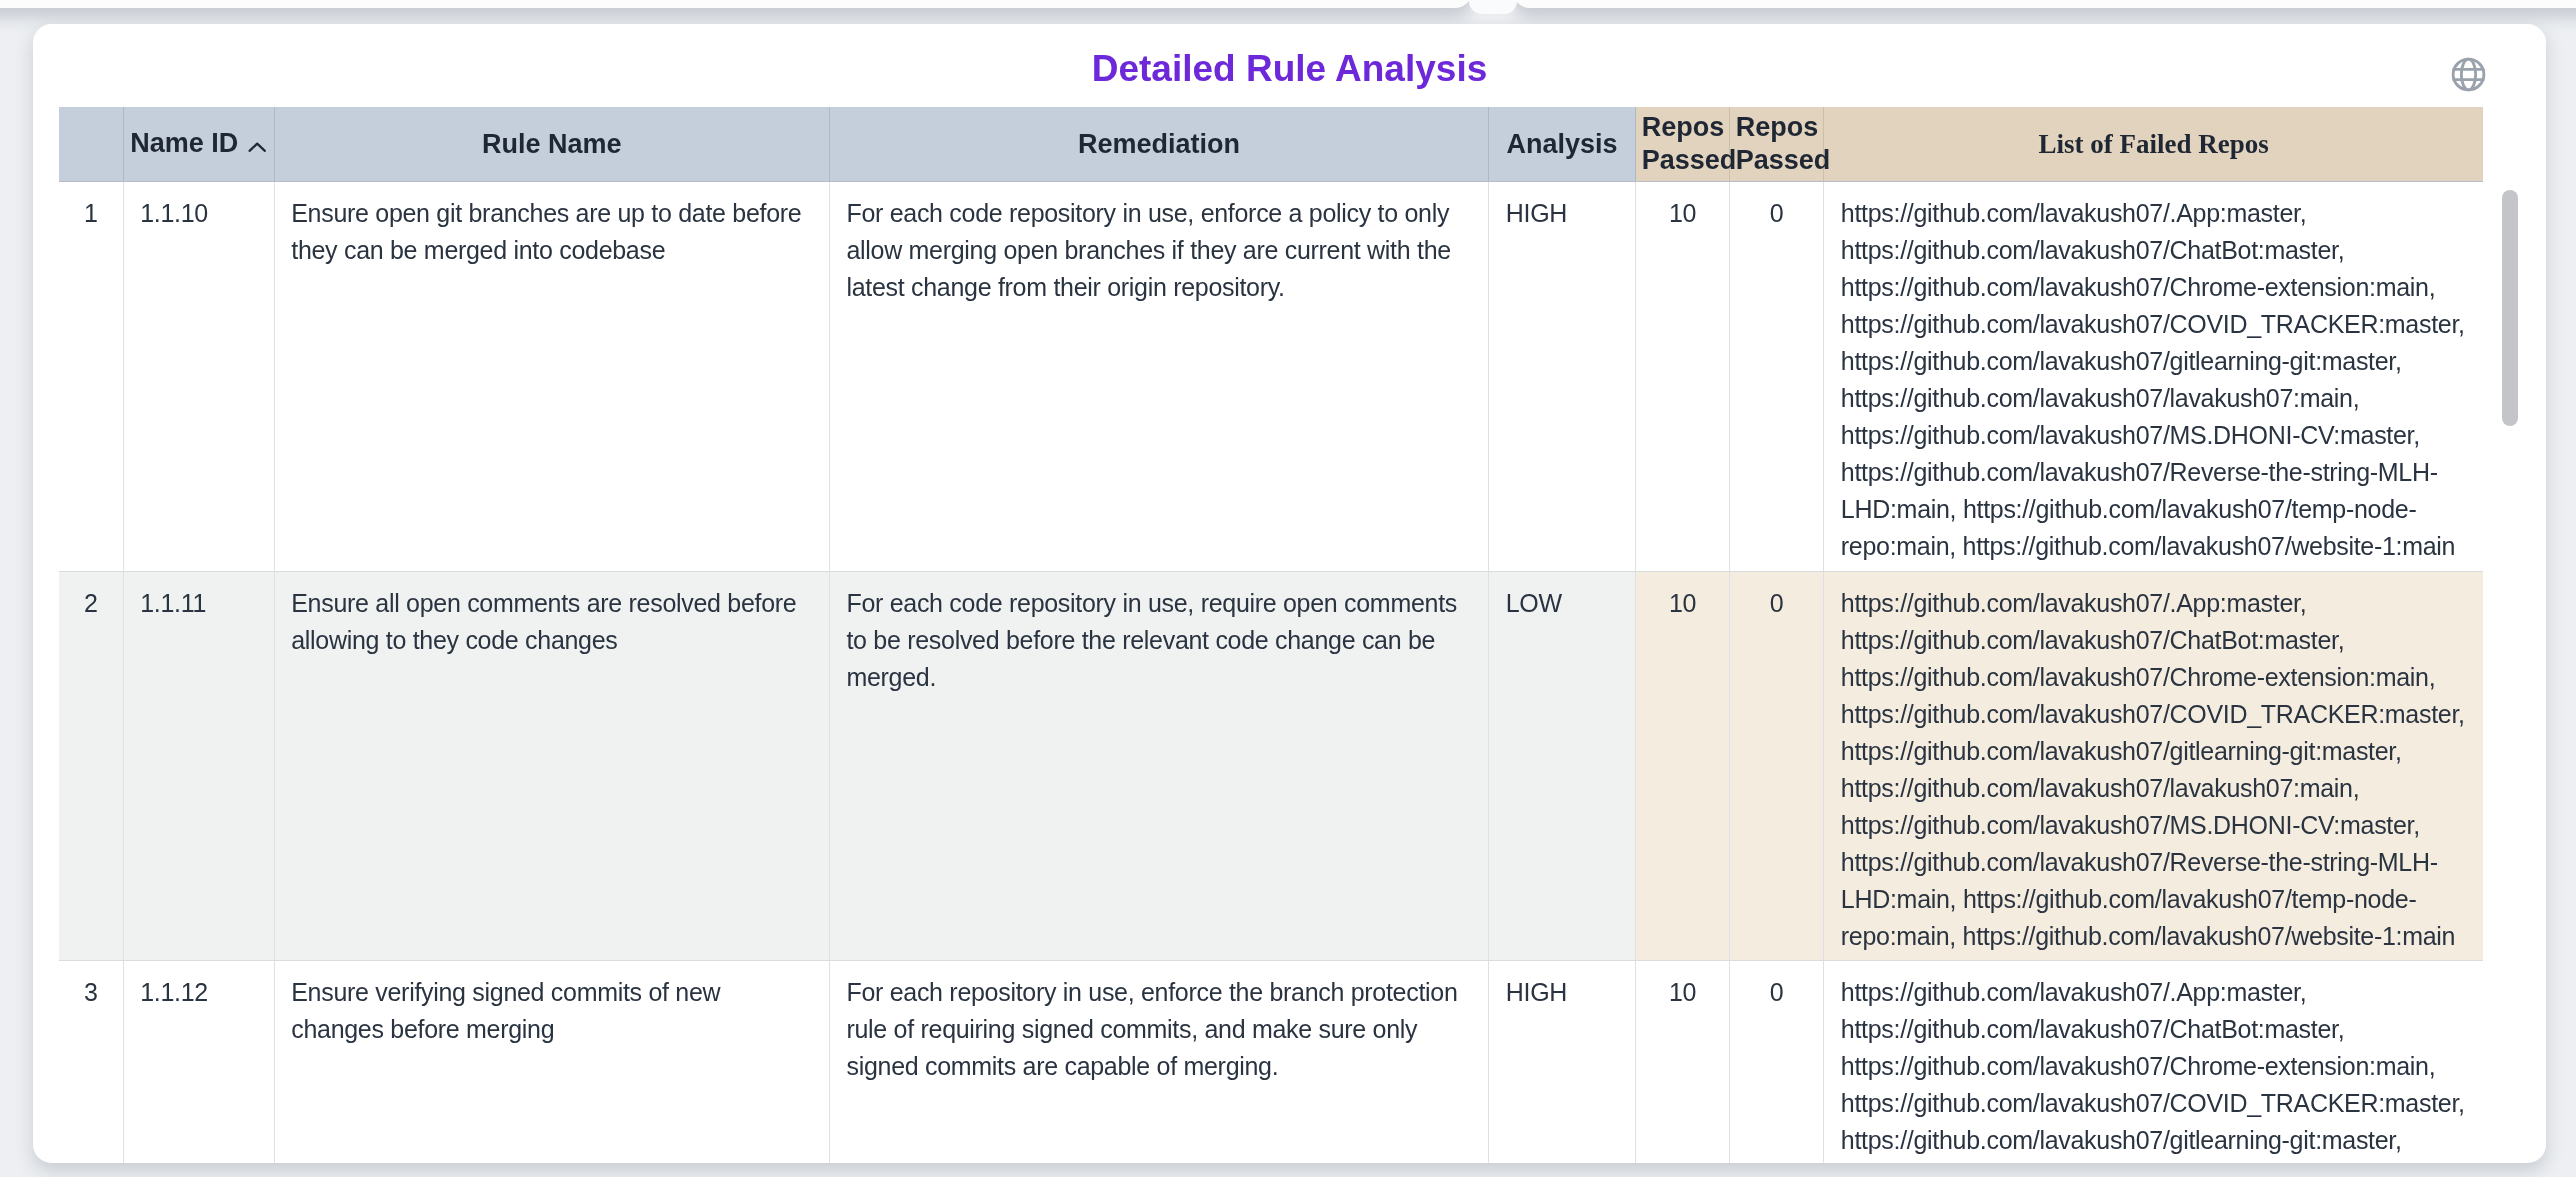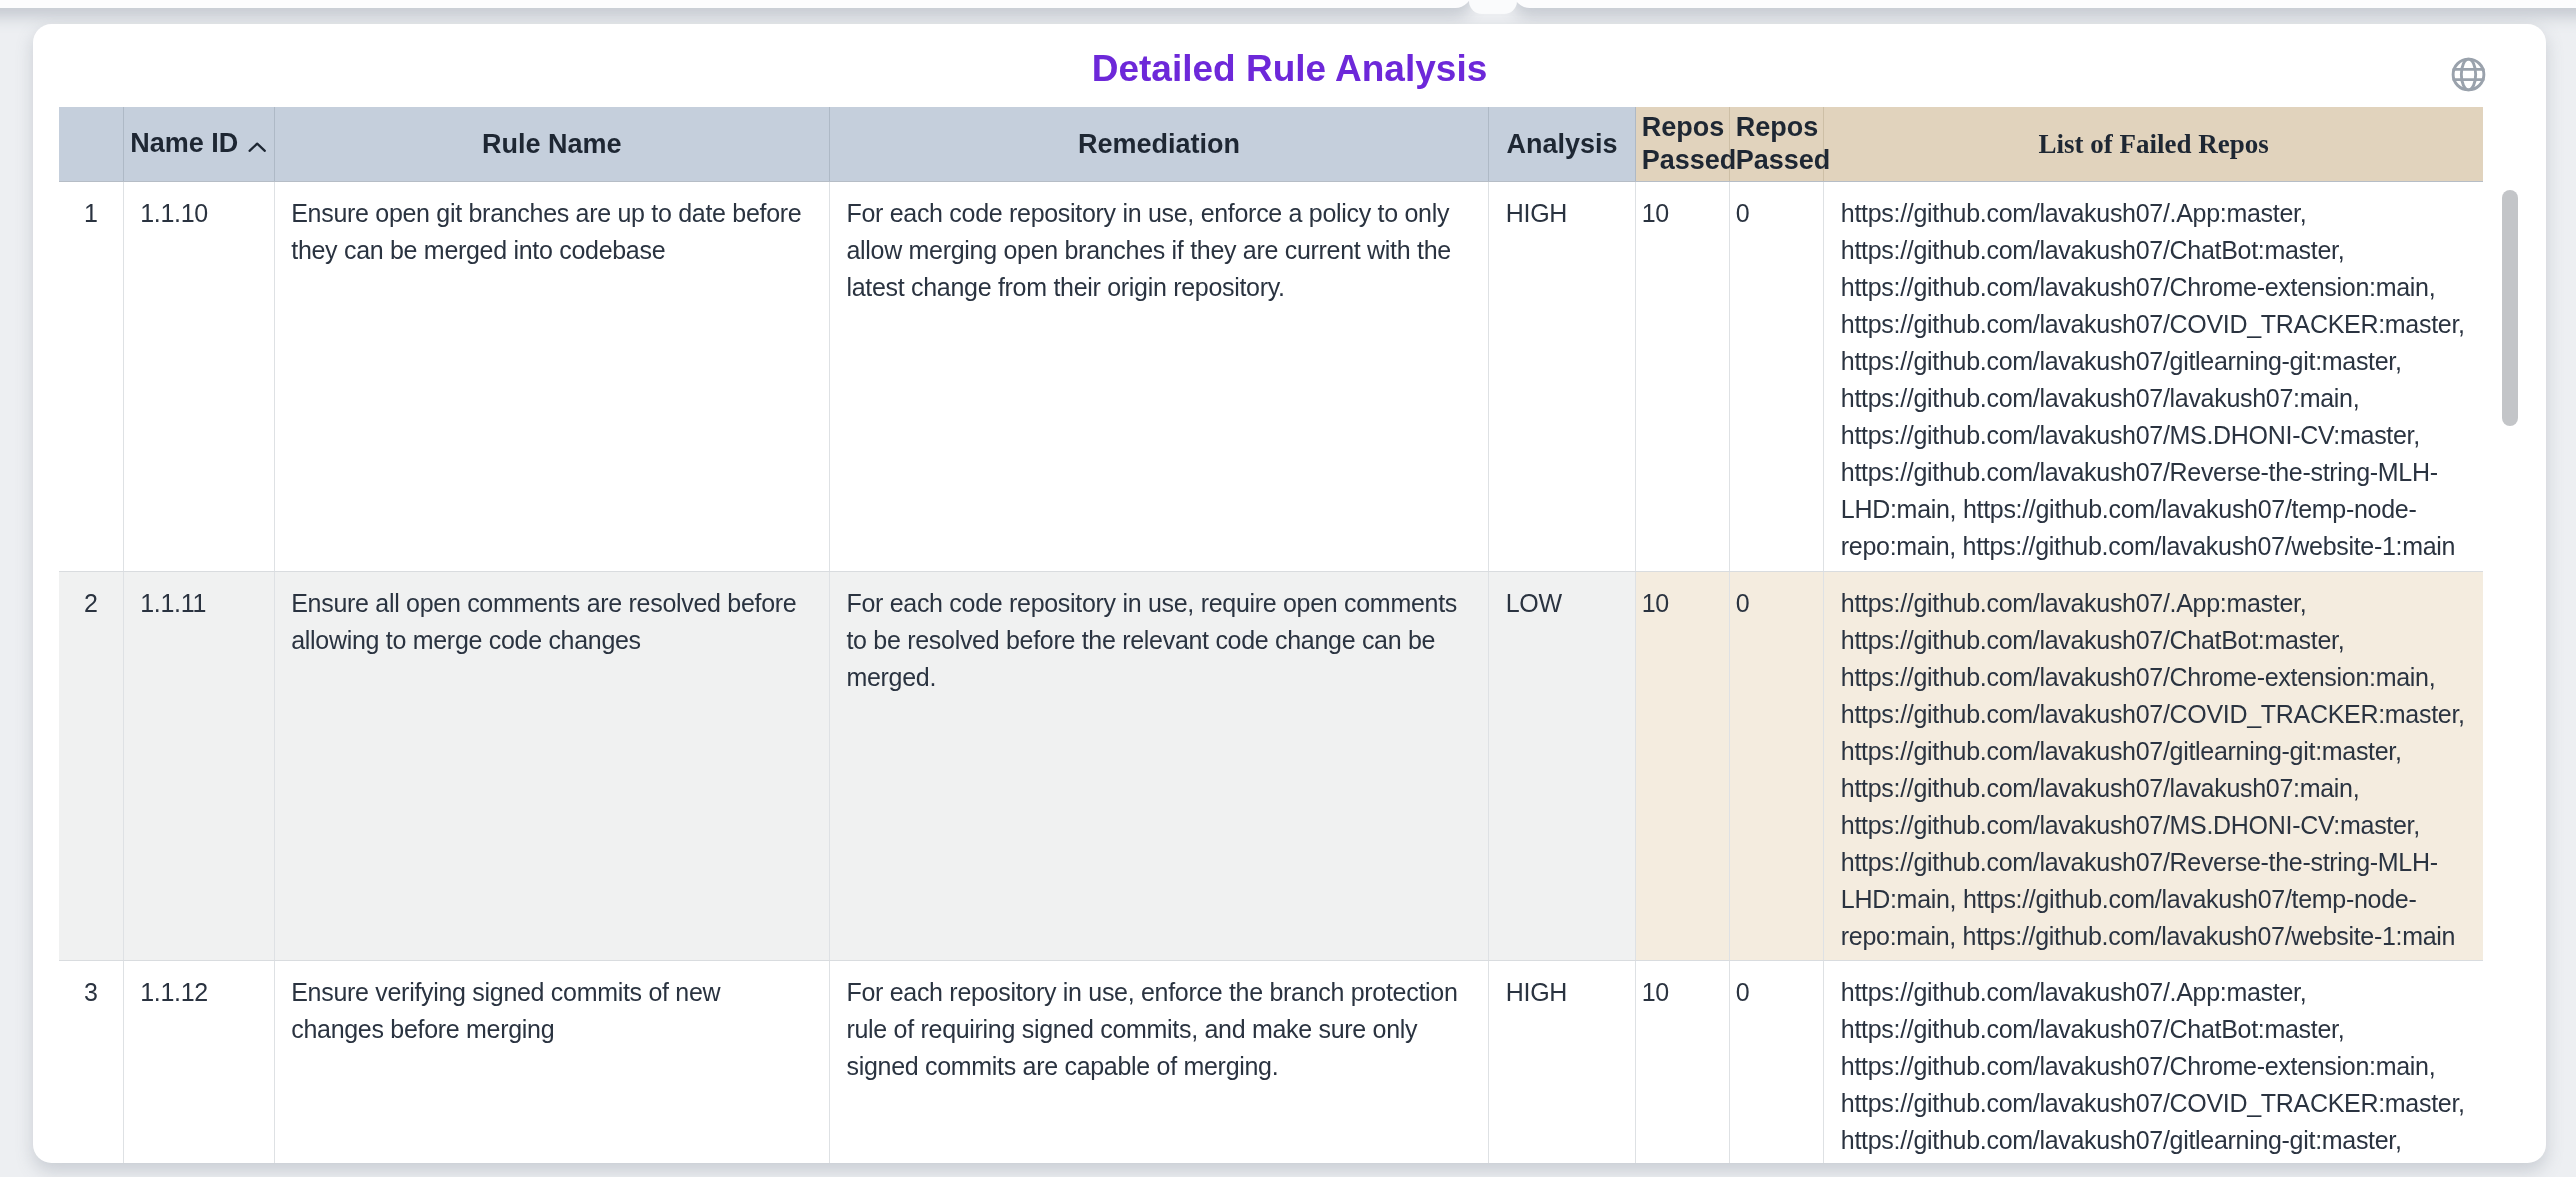--- a/index.html
+++ b/index.html
@@ -49,21 +49,21 @@
   .sort-icon{display:inline-block;margin-left:8.3px;vertical-align:middle;}
   tbody td{
     font-size:25px;line-height:37px;letter-spacing:-0.3px;
     vertical-align:top;color:#2a3340;
     padding:13px 16.7px 5.6px 16.7px;
     border-right:0.9px solid #dee1e4;border-bottom:0.9px solid #d9dcdf;
     overflow-wrap:break-word;
   }
   tbody td:last-child{border-right:none;}
   td.c-idx{text-align:center;padding-left:3.7px;padding-right:3.7px;}
-  td.c-num{padding-left:5.6px;padding-right:5.6px;}
+  td.c-num{text-align:center;padding-left:5.6px;padding-right:5.6px;}
   td.c-list{padding-left:16.7px;padding-right:11px;}
   tr.alt td{background:#f0f1f1;}
   tr.alt td.tan-cell{background:#f4ecdf;}
   
   .v-scrollbar{
     position:absolute;top:158px;right:28px;width:16px;height:974px;
   }
   .v-thumb{
     position:absolute;top:8.3px;left:0;width:16px;height:236px;
     background:#c3c5c8;border-radius:8.3px;
@@ -124,21 +124,21 @@
           <td>Ensure open git branches are up to date before they can be merged into codebase</td>
           <td>For each code repository in use, enforce a policy to only allow merging open branches if they are current with the latest change from their origin repository.</td>
           <td>HIGH</td>
           <td class="c-num tan-cell">10</td>
           <td class="c-num tan-cell">0</td>
           <td class="c-list tan-cell">https://github.com/lavakush07/.App:master, https://github.com/lavakush07/ChatBot:master, https://github.com/lavakush07/Chrome-extension:main, https://github.com/lavakush07/COVID_TRACKER:master, https://github.com/lavakush07/gitlearning-git:master, https://github.com/lavakush07/lavakush07:main, https://github.com/lavakush07/MS.DHONI-CV:master, https://github.com/lavakush07/Reverse-the-string-MLH-LHD:main, https://github.com/lavakush07/temp-node-repo:main, https://github.com/lavakush07/website-1:main</td>
         </tr>
         <tr class="alt">
           <td class="c-idx">2</td>
           <td>1.1.11</td>
-          <td>Ensure all open comments are resolved before allowing to merge code changes</td>
+          <td>Ensure all open comments are resolved before allowing to they code changes</td>
           <td>For each code repository in use, require open comments to be resolved before the relevant code change can be merged.</td>
           <td>LOW</td>
           <td class="c-num tan-cell">10</td>
           <td class="c-num tan-cell">0</td>
           <td class="c-list tan-cell">https://github.com/lavakush07/.App:master, https://github.com/lavakush07/ChatBot:master, https://github.com/lavakush07/Chrome-extension:main, https://github.com/lavakush07/COVID_TRACKER:master, https://github.com/lavakush07/gitlearning-git:master, https://github.com/lavakush07/lavakush07:main, https://github.com/lavakush07/MS.DHONI-CV:master, https://github.com/lavakush07/Reverse-the-string-MLH-LHD:main, https://github.com/lavakush07/temp-node-repo:main, https://github.com/lavakush07/website-1:main</td>
         </tr>
         <tr>
           <td class="c-idx">3</td>
           <td>1.1.12</td>
           <td>Ensure verifying signed commits of new changes before merging</td>

